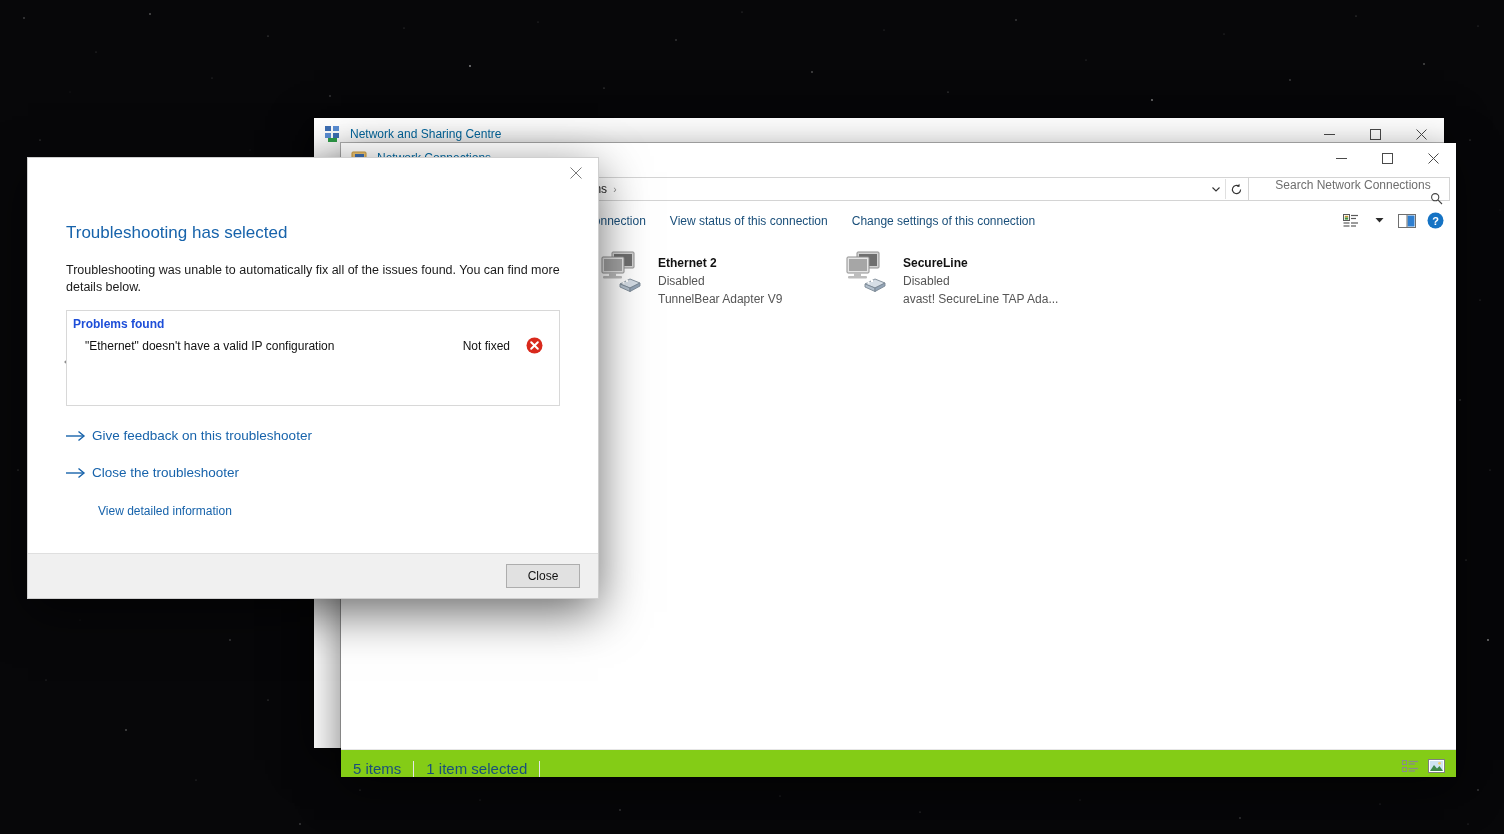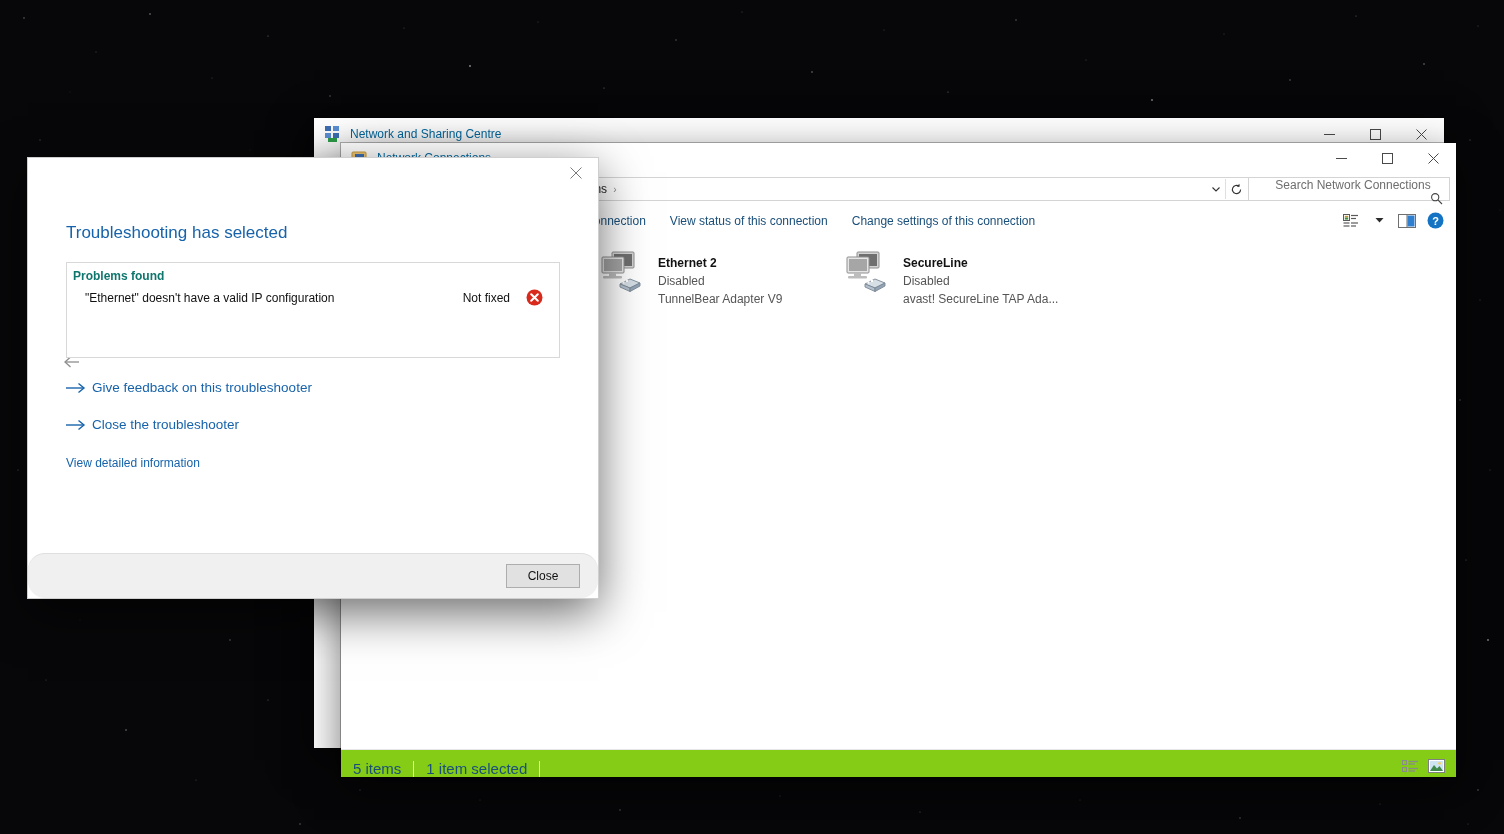--- a/index.html
+++ b/index.html
@@ -70,31 +70,31 @@
   .dlg-close{width:44px;height:30px;display:flex;align-items:center;justify-content:center;color:#777;}
   .dlg-head{display:flex;align-items:center;padding:0 0 0 34px;height:26px;margin-top:-4px;}
   .dlg-back{position:absolute;left:34px;top:194px;width:20px;height:20px;display:flex;align-items:center;
             justify-content:center;color:#8d8d8d;}
   .dlg-head .hico{width:18px;height:16px;margin-right:8px;position:relative;flex:none;}
   .dlg-head .htitle{font-size:12.5px;color:#222;}
   .dlg-body{padding:28px 38px 0 38px;position:relative;}
   .dlg-h1{font-size:17px;color:#1763ab;font-weight:normal;margin:0 0 18px 0;line-height:22px;}
   .dlg-p{font-size:12.5px;color:#1a1a1a;line-height:17px;margin:0 0 14px 0;max-width:515px;}
   .prob-panel{border:1px solid #d8d8d8;background:#fff;height:96px;box-sizing:border-box;padding:6px 4px 0 4px;}
-  .prob-title{font-size:12px;font-weight:bold;color:#0f766e;padding:0 0 4px 2px;}
+  .prob-title{font-size:12px;font-weight:bold;color:#1d4ed8;padding:0 0 4px 2px;}
   .prob-row{display:flex;align-items:center;padding:2px 6px 2px 14px;}
   .prob-text{font-size:12px;color:#111;}
   .prob-status{font-size:12px;color:#111;margin-left:auto;margin-right:16px;}
   .prob-ico{width:17px;height:17px;flex:none;margin-right:6px;}
   .link-row{display:flex;align-items:center;margin-top:22px;}
   .link-arrow{width:26px;color:#1763ab;display:flex;align-items:center;}
   .link-big{font-size:13.5px;color:#1763ab;}
-  .link-small{font-size:12px;color:#1763ab;margin-top:24px;display:inline-block;}
+  .link-small{font-size:12px;color:#1763ab;margin-top:24px;display:inline-block;margin-left:32px;}
   .dlg-footer{position:absolute;left:0;right:0;bottom:0;height:44px;background:#f0f0f0;border-top:1px solid #dfdfdf;
-              display:flex;align-items:center;justify-content:flex-end;padding-right:18px;border-radius:17px;}
+              display:flex;align-items:center;justify-content:flex-end;padding-right:18px;}
   .btn{min-width:74px;height:24px;background:#e1e1e1;border:1px solid #adadad;font-size:12px;color:#111;
        display:flex;align-items:center;justify-content:center;padding:0 12px;box-sizing:border-box;}
 </style>
 </head>
 <body>
 
 <div id="desktop">
   <svg id="stars" viewBox="0 0 1504 834" preserveAspectRatio="none">
     <rect width="1504" height="834" fill="#070709"></rect>
     <g fill="#ffffff">
@@ -426,20 +426,21 @@
   <span class="dlg-back">
     <svg width="16" height="14" viewBox="0 0 16 14">
       <line x1="1" y1="7" x2="15" y2="7" stroke="#8d8d8d" stroke-width="1.3"></line>
       <path d="M6.5 2 L1 7 L6.5 12" fill="none" stroke="#8d8d8d" stroke-width="1.3"></path>
     </svg>
   </span>
 
 
   <div class="dlg-body">
     <h1 class="dlg-h1">Troubleshooting has selected</h1>
+    <p class="dlg-p">Troubleshooting was unable to automatically fix all of the issues found. You can find more details below.</p>
 
     <div class="prob-panel">
       <div class="prob-title">Problems found</div>
       <div class="prob-row">
         <span class="prob-text">"Ethernet" doesn't have a valid IP configuration</span>
         <span class="prob-status">Not fixed</span>
         <span class="prob-ico">
           <svg width="17" height="17" viewBox="0 0 17 17">
             <circle cx="8.5" cy="8.5" r="8" fill="#d9291c"></circle>
             <path d="M5.2 5.2 L11.8 11.8 M11.8 5.2 L5.2 11.8" stroke="#fff" stroke-width="2" stroke-linecap="round"></path>

